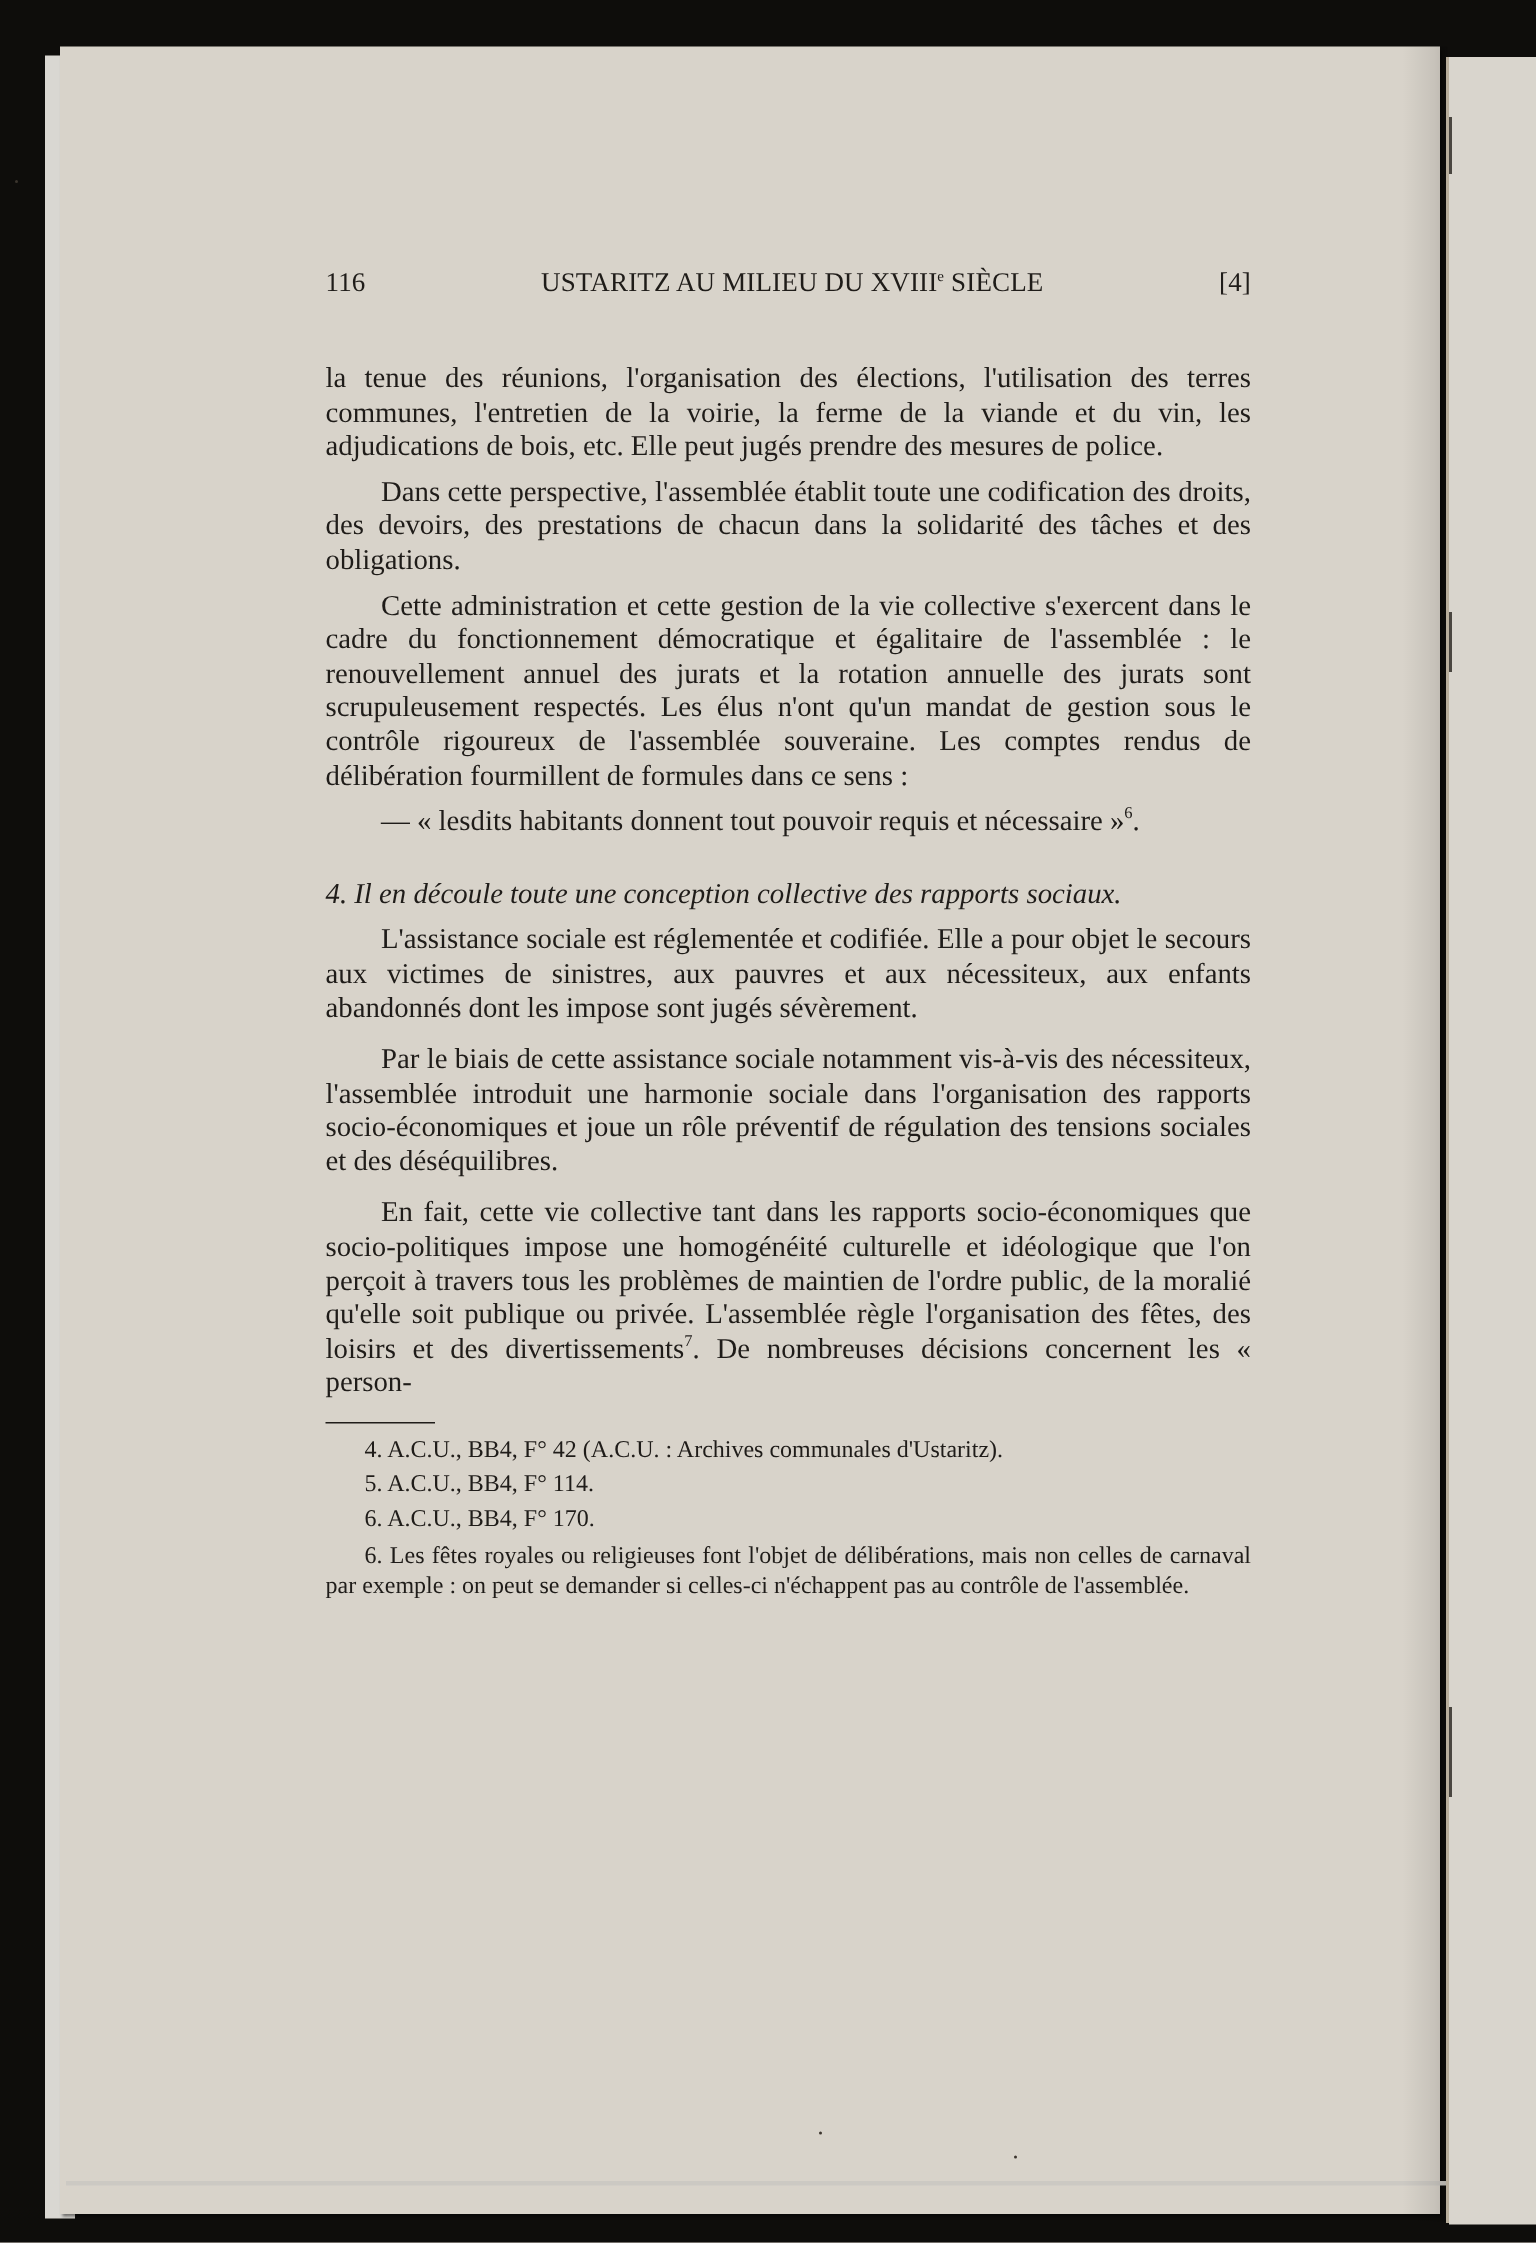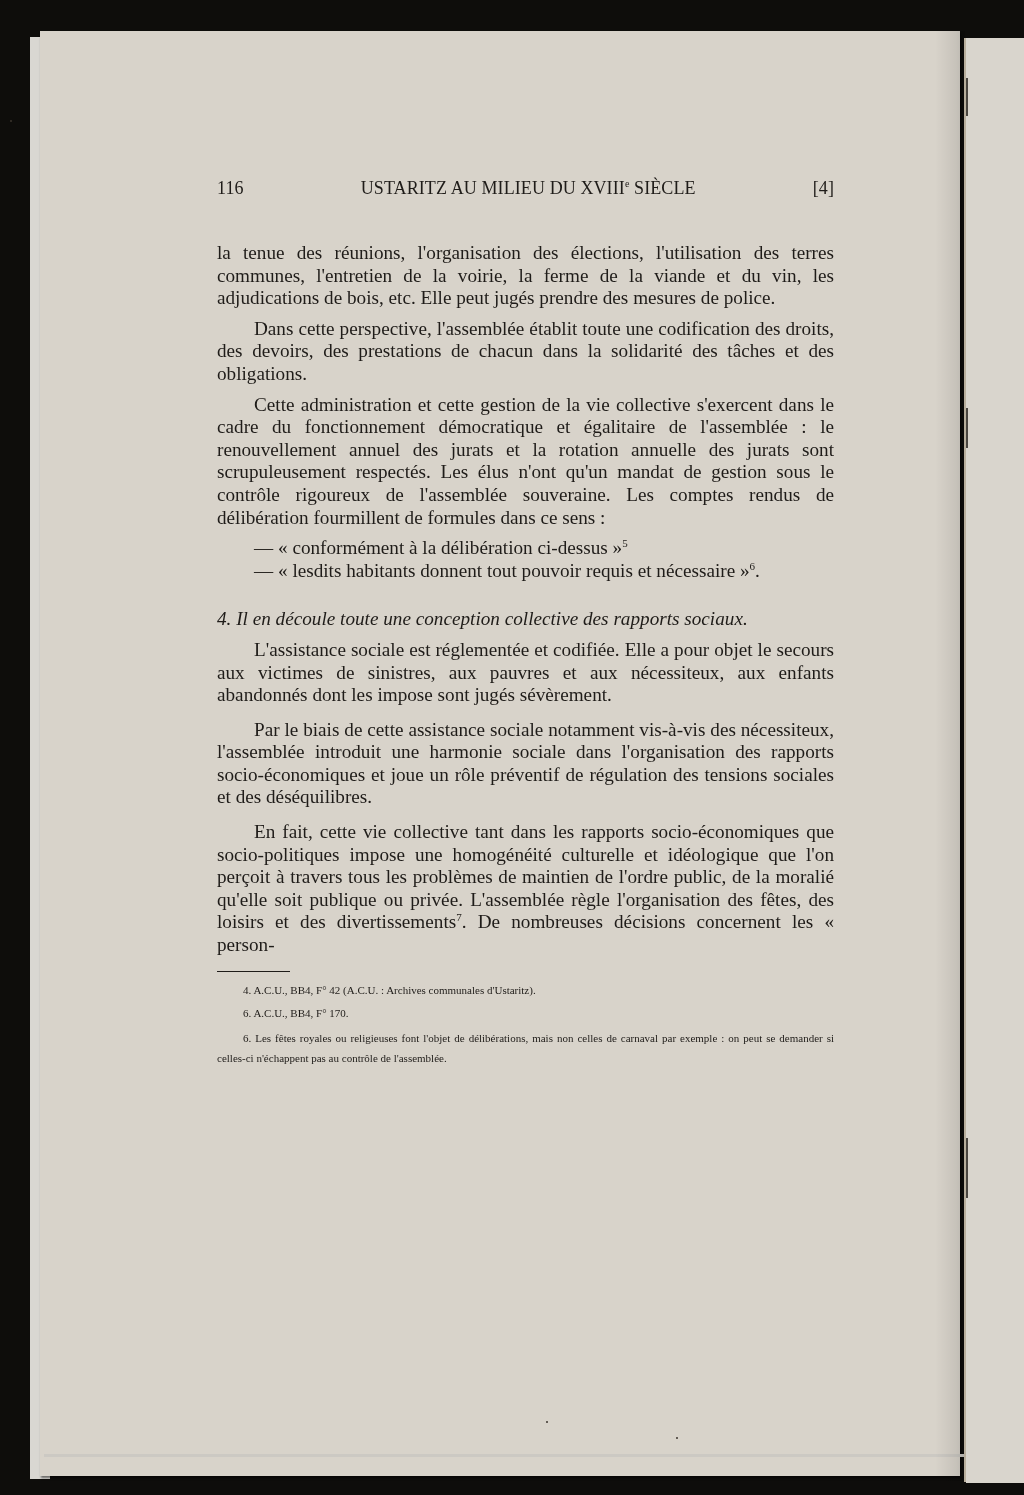--- a/index.html
+++ b/index.html
@@ -48,21 +48,21 @@
   .body { margin-top: 34px; font-size: 19.2px; line-height: 22.6px; text-align: justify; }
   .body p { margin: 0; }
   .body p.ind { text-indent: 37px; }
   .body p.gap { margin-top: 8px; }
   .body p.gap2 { margin-top: 12px; }
   .body .quote { text-indent: 37px; margin: 0; }
   .body .quote-block { margin-top: 8px; }
   .body sup { font-size: 11px; line-height: 0; vertical-align: super; }
   .section-title { font-style: italic; margin-top: 26px !important; }
   .fn-rule { width: 73px; height: 1px; background: #1f1c19; margin-top: 14px; }
-  .footnotes { font-size: 11px; line-height: 20px; margin-top: 8px; text-align: justify; }
+  .footnotes { font-size: 16px; line-height: 20px; margin-top: 8px; text-align: justify; }
   .footnotes p { margin: 0 0 3px 0; text-indent: 26px; }
   .footnotes p:last-child { margin-top: 5px; }
   .speck { position: absolute; width: 2px; height: 2px; background: #3b352e; border-radius: 50%; }
 </style>
 </head>
 <body>
 
 <div class="under-sheet"></div>
 <div class="page"></div>
 <div class="page-bottom-edge"></div>
@@ -84,31 +84,31 @@
     <span class="title"><span>USTARITZ AU MILIEU DU XVIII</span><sup>e</sup><span> SIÈCLE</span></span>
     <span>[4]</span>
   </div>
 
   <div class="body">
     <p>la tenue des réunions, l'organisation des élections, l'utilisation des terres communes, l'entretien de la voirie, la ferme de la viande et du vin, les adjudications de bois, etc. Elle peut jugés prendre des mesures de police.</p>
     <p class="ind gap">Dans cette perspective, l'assemblée établit toute une codification des droits, des devoirs, des prestations de chacun dans la solidarité des tâches et des obligations.</p>
     <p class="ind gap">Cette administration et cette gestion de la vie collective s'exercent dans le cadre du fonctionnement démocratique et égalitaire de l'assemblée : le renouvellement annuel des jurats et la rotation annuelle des jurats sont scrupuleusement respectés. Les élus n'ont qu'un mandat de gestion sous le contrôle rigoureux de l'assemblée souveraine. Les comptes rendus de délibération fourmillent de formules dans ce sens :</p>
 
     <div class="quote-block">
-      <p class="quote"><span>— « conformément à la délibération ci-dessus »</span><sup>5</sup></p>
       <p class="quote"><span>— « lesdits habitants donnent tout pouvoir requis et nécessaire »</span><sup>6</sup><span>.</span></p>
     </div>
 
 
     <p class="section-title">4. Il en découle toute une conception collective des rapports sociaux.</p>
 
     <p class="ind gap">L'assistance sociale est réglementée et codifiée. Elle a pour objet le secours aux victimes de sinistres, aux pauvres et aux nécessiteux, aux enfants abandonnés dont les impose sont jugés sévèrement.</p>
     <p class="ind gap2">Par le biais de cette assistance sociale notamment vis-à-vis des nécessiteux, l'assemblée introduit une harmonie sociale dans l'organisation des rapports socio-économiques et joue un rôle préventif de régulation des tensions sociales et des déséquilibres.</p>
     <p class="ind gap2"><span>En fait, cette vie collective tant dans les rapports socio-économiques que socio-politiques impose une homogénéité culturelle et idéologique que l'on perçoit à travers tous les problèmes de maintien de l'ordre public, de la moralié qu'elle soit publique ou privée. L'assemblée règle l'organisation des fêtes, des loisirs et des divertissements</span><sup>7</sup><span>. De nombreuses décisions concernent les « person-</span></p>
   </div>
 
   <div class="fn-rule"></div>
   <div class="footnotes">
     <p>4. A.C.U., BB4, F° 42 (A.C.U. : Archives communales d'Ustaritz).</p>
+    <p>5. A.C.U., BB4, F° 114.</p>
     <p>6. A.C.U., BB4, F° 170.</p>
     <p>6. Les fêtes royales ou religieuses font l'objet de délibérations, mais non celles de carnaval par exemple : on peut se demander si celles-ci n'échappent pas au contrôle de l'assemblée.</p>
   </div>
 </div>
 
 </body></html>

